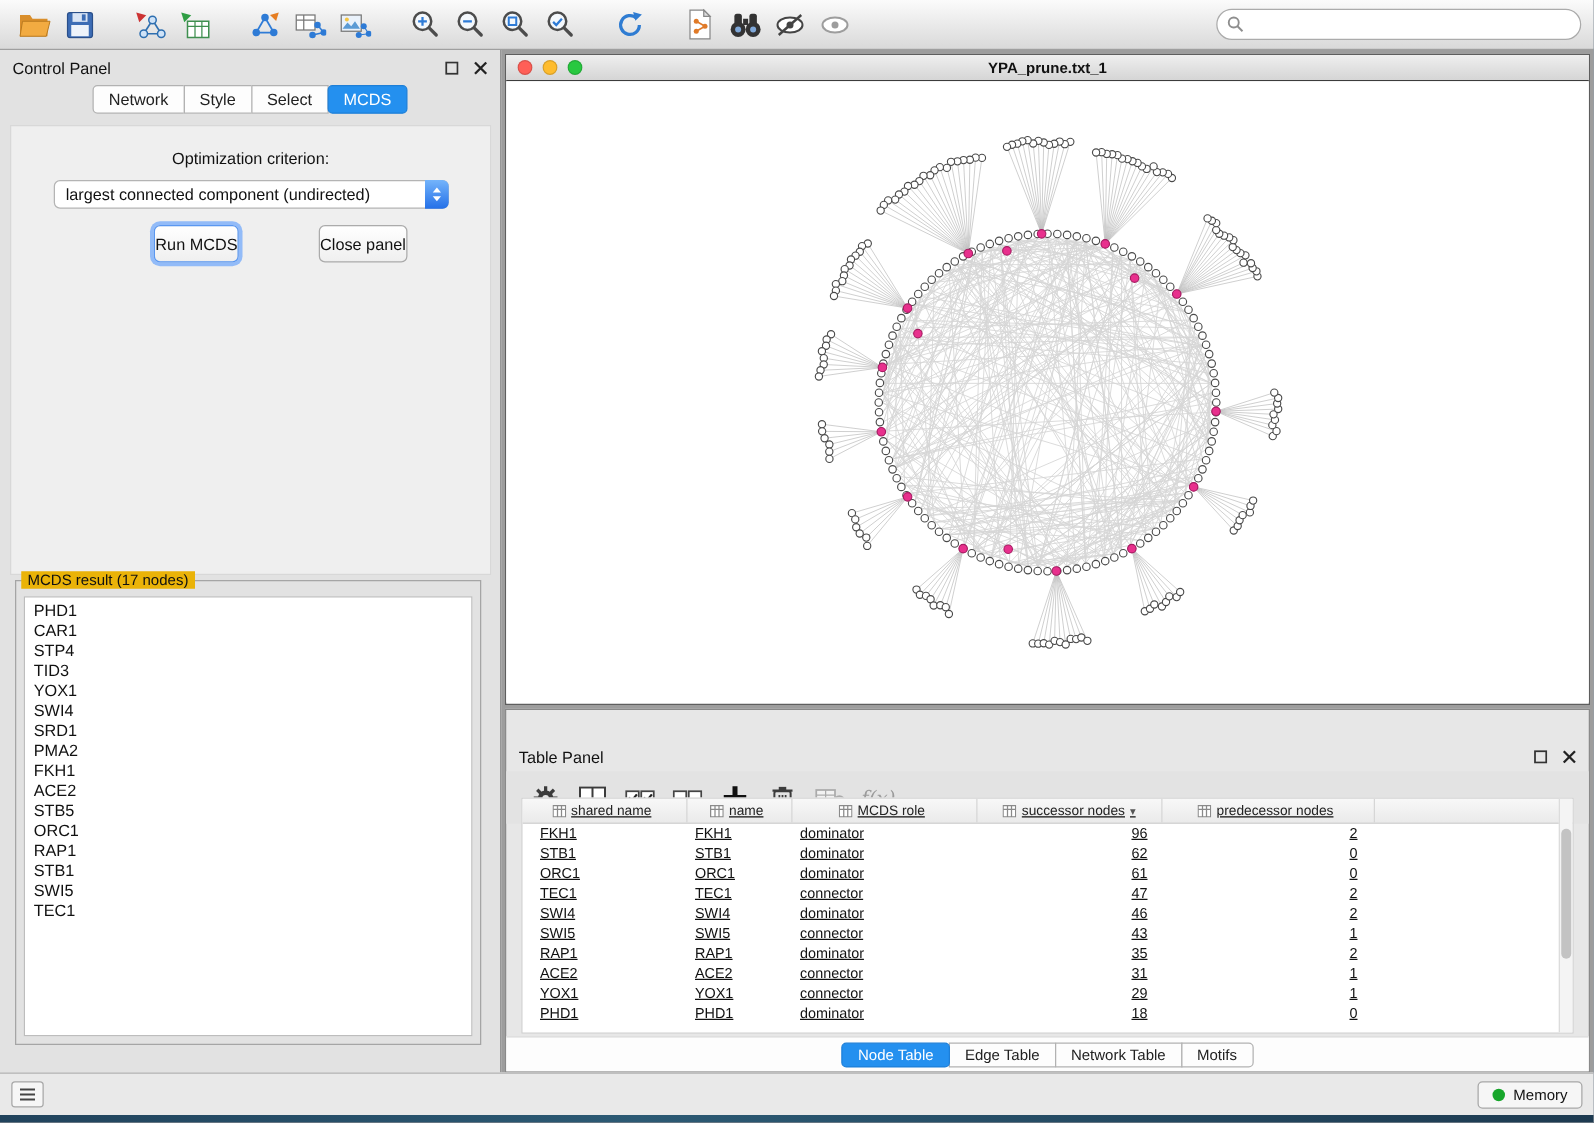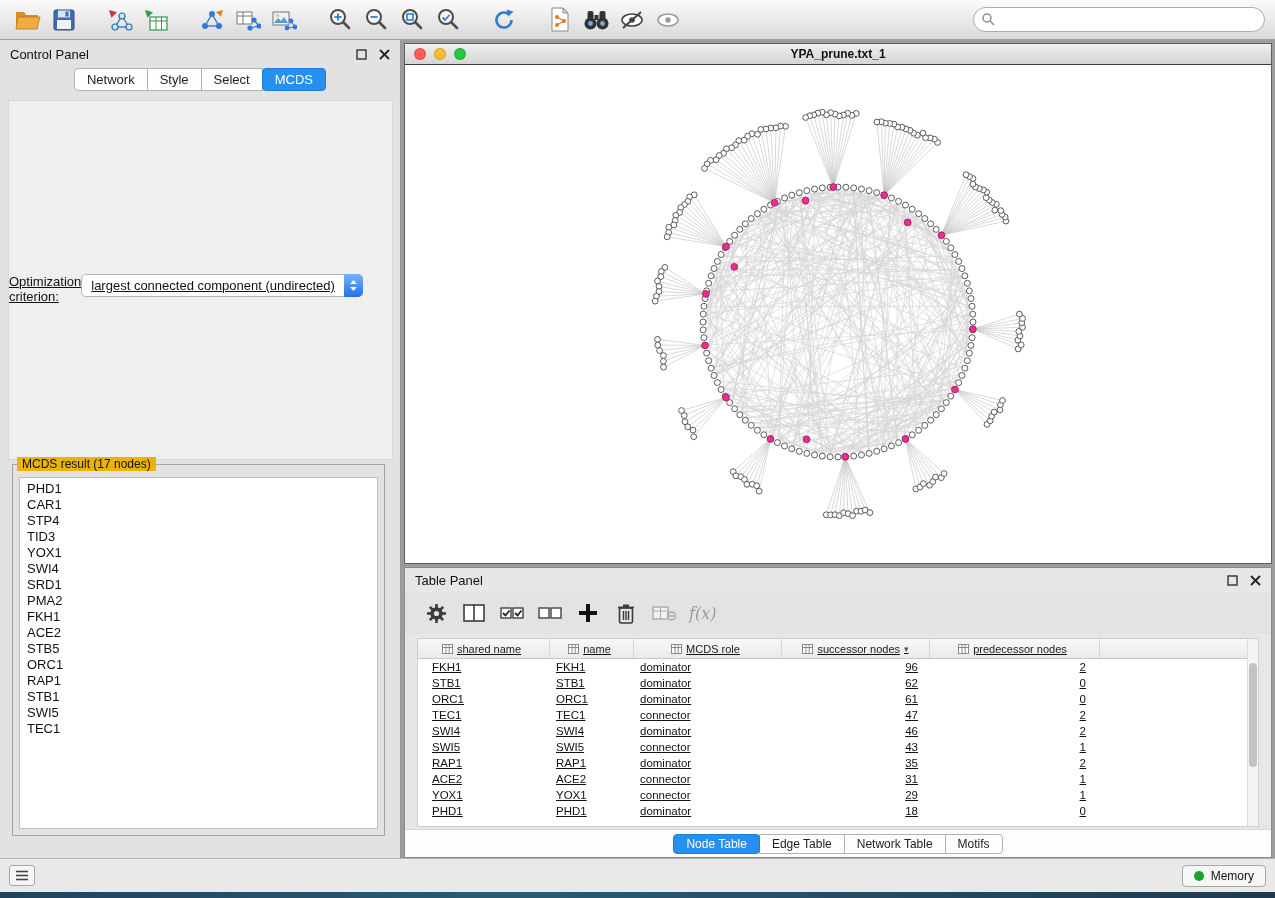--- a/index.html
+++ b/index.html
@@ -16,21 +16,21 @@
 
   
   .control-panel{position:absolute;left:0;top:40px;width:401px;height:818px;background:#e2e2e2;border-right:1px solid #969696;}
   .cp-header{height:28px;display:flex;align-items:center;padding:0 10px;font-size:13px;}
   .win-btns{margin-left:auto;display:flex;gap:12px;align-items:center;}
   .cp-tabs,.tp-tabs{display:flex;justify-content:center;align-items:center;}
   .seg-tab{font-size:13px;padding:3px 12px;background:#fdfdfd;border:1px solid #b2b2b2;margin-left:-1px;color:#222;cursor:default;}
   .seg-tab:first-child{margin-left:0;border-radius:4px 0 0 4px;}
   .seg-tab:last-child{border-radius:0 4px 4px 0;}
   .seg-tab.active{background:#2490ef;border-color:#1d7fd8;color:#fff;border-radius:4px;position:relative;z-index:2;}
-  .cp-content{position:absolute;left:8px;top:60px;width:385px;height:360px;background:#efefef;border:1px solid #d8d8d8;display:flex;flex-direction:row;align-items:center;text-decoration:underline;}
+  .cp-content{position:absolute;left:8px;top:60px;width:385px;height:360px;background:#efefef;border:1px solid #d8d8d8;display:flex;flex-direction:column;align-items:center;}
   .opt-label{margin-top:18px;font-size:13px;}
   .select{width:316px;height:23px;margin-top:10px;background:#fff;border:1px solid #b4b4b4;border-radius:5px;display:flex;align-items:center;font-size:13px;}
   .select-value{flex:1;padding:0 9px;white-space:nowrap;overflow:hidden;}
   .select-stepper{width:19px;height:23px;margin-right:-1px;background:linear-gradient(#74b4fb,#2470e8);border-radius:0 5px 5px 0;display:flex;align-items:center;justify-content:center;}
   .btn-row{display:flex;gap:16px;margin-top:13px;}
   .btn{height:30px;padding:0 0;background:linear-gradient(#ffffff,#efefef);border:1px solid #ababab;border-radius:5px;font-size:13px;display:inline-flex;align-items:center;cursor:default;margin-left:48px;}
   .btn.focused{box-shadow:0 0 0 3px rgba(70,143,255,.55);border-color:#5a97f0;}
   .mcds-box{position:absolute;left:12px;top:424px;width:373px;height:372px;border:1px solid #a5a5a5;}
   .mcds-box-title{position:absolute;top:-8px;left:4px;background:#eab308;padding:0 5px;font-size:12px;}
   .mcds-list{position:absolute;left:6px;top:12px;right:6px;bottom:6px;background:#fff;border:1px solid #bdbdbd;font-size:13px;padding:3px 7px;overflow:hidden;}
@@ -39,21 +39,21 @@
   
   .workspace{position:absolute;left:401px;top:40px;width:874px;height:818px;background:#9d9d9d;}
   .net-window{position:absolute;left:3px;top:3px;width:868px;height:521px;border:1px solid #5e5e5e;background:#fff;}
   .net-titlebar{height:21px;background:linear-gradient(#efefef,#d5d5d5);border-bottom:1px solid #3c3c3c;position:relative;display:flex;align-items:center;justify-content:center;font-size:12px;font-weight:bold;}
   .traffic{position:absolute;left:9px;top:4px;display:flex;gap:8px;}
   .tl{width:12px;height:12px;border-radius:50%;border:1px solid rgba(0,0,0,.15);}
   .net-canvas{position:relative;width:866px;height:497px;background:#fff;overflow:hidden;}
 
   
   .table-panel{position:absolute;left:3px;top:527px;width:868px;height:291px;background:#e7e7e7;border:1px solid #8a8a8a;}
-  .tp-header{height:24px;display:flex;align-items:center;padding:0 10px;font-size:13px;}
+  .tp-header{height:24px;display:flex;align-items:center;padding:0 10px;font-size:13px;margin-top:25px;}
   .tp-toolbar{height:42px;background:#e3e3e3;display:flex;align-items:center;padding:0 18px;gap:12px;}
   .tpbtn{min-width:26px;height:26px;display:flex;align-items:center;justify-content:center;cursor:default;}
   .fx{font-family:"DejaVu Serif",serif;font-style:italic;color:#9b9b9b;font-size:16px;}
   .tp-table{position:absolute;left:12px;right:12px;top:70px;bottom:30px;background:#fff;border:1px solid #cfcfcf;overflow:hidden;text-decoration:underline;}
   .thead{display:flex;height:20px;background:linear-gradient(#f8f8f8,#eaeaea);border-bottom:1px solid #c9c9c9;}
   .th{display:flex;align-items:center;justify-content:center;gap:4px;padding:0 5px;border-right:1px solid #d6d6d6;font-size:11px;color:#222;}
   .thead .th:nth-child(1){width:132px}
   .thead .th:nth-child(2){width:84px}
   .thead .th:nth-child(3){width:148px}
   .thead .th:nth-child(4){width:148px}

